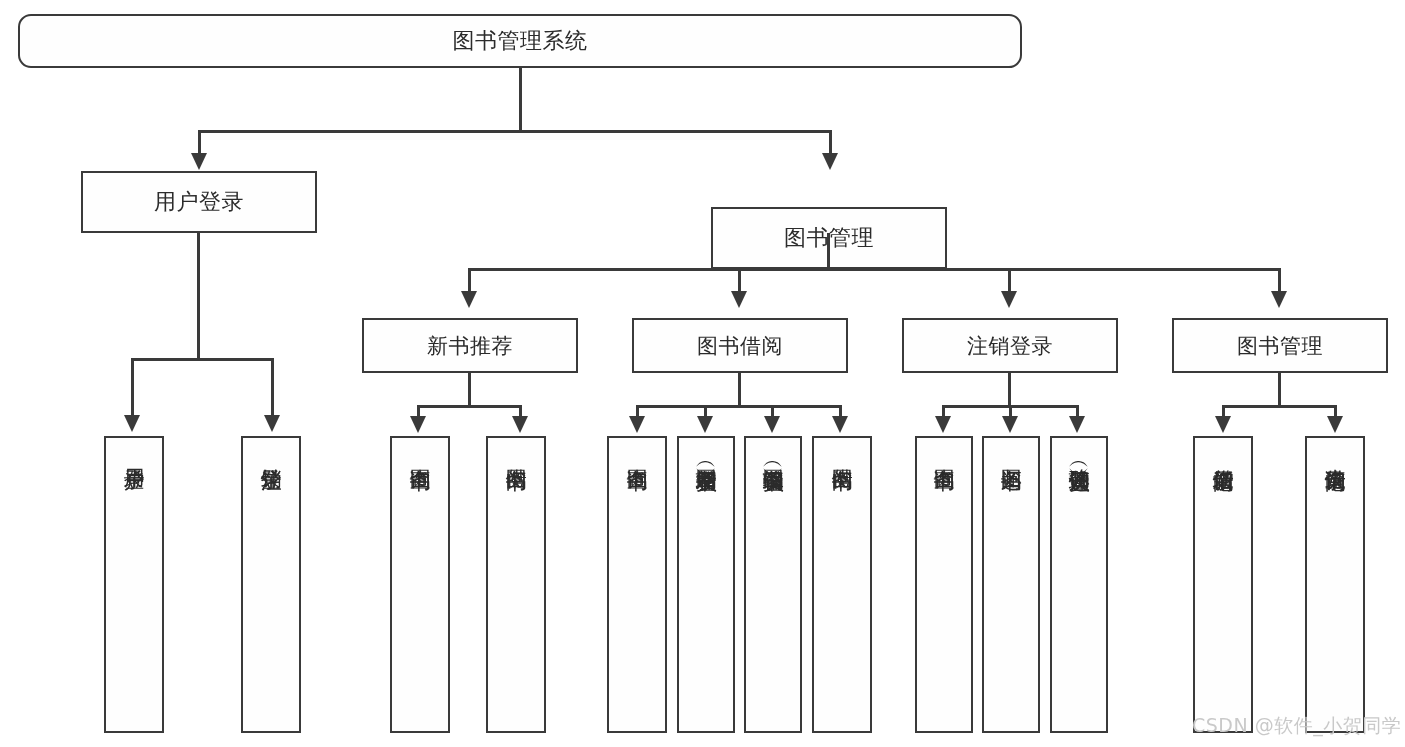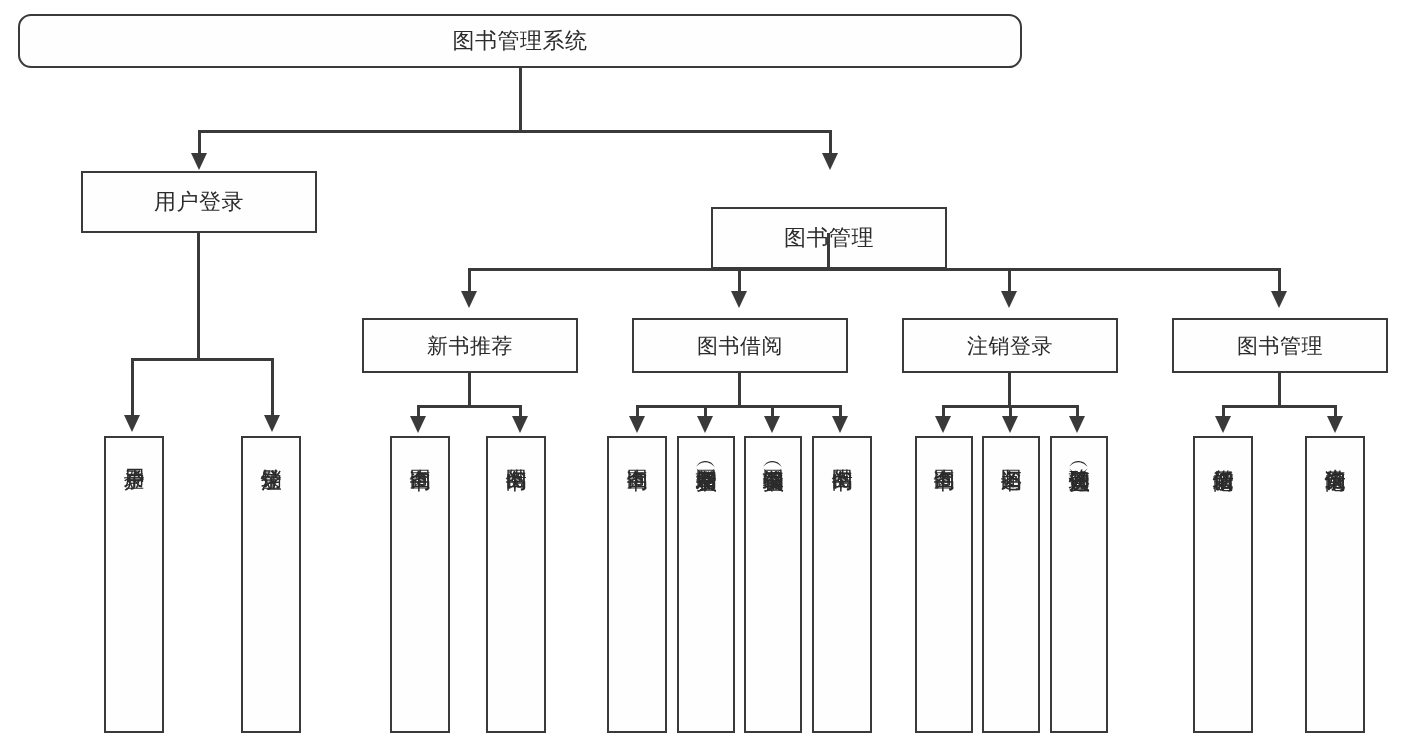--- a/index.html
+++ b/index.html
@@ -196,14 +196,15 @@
     <span>确认归还（管理员）</span>
   </div>
 
   <div class="node leaf" style="left:1193px; top:436px; width:60px; height:297px;">
     <span>新增借阅记录</span>
   </div>
   <div class="node leaf" style="left:1305px; top:436px; width:60px; height:297px;">
     <span>查询借阅记录</span>
   </div>
 
+  <div class="watermark" style="left:1192px; top:713px;">CSDN @软件_小贺同学</div>
 
 </div>
 
 </body></html>

